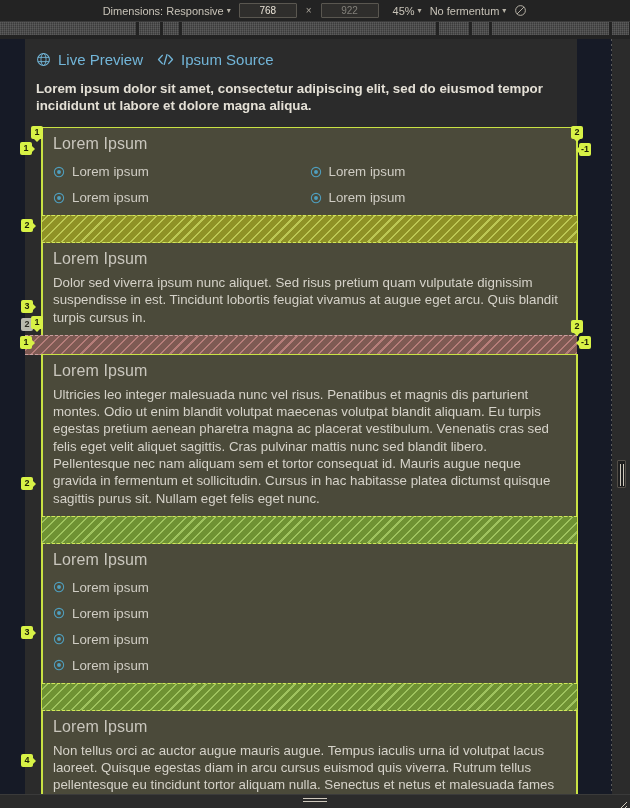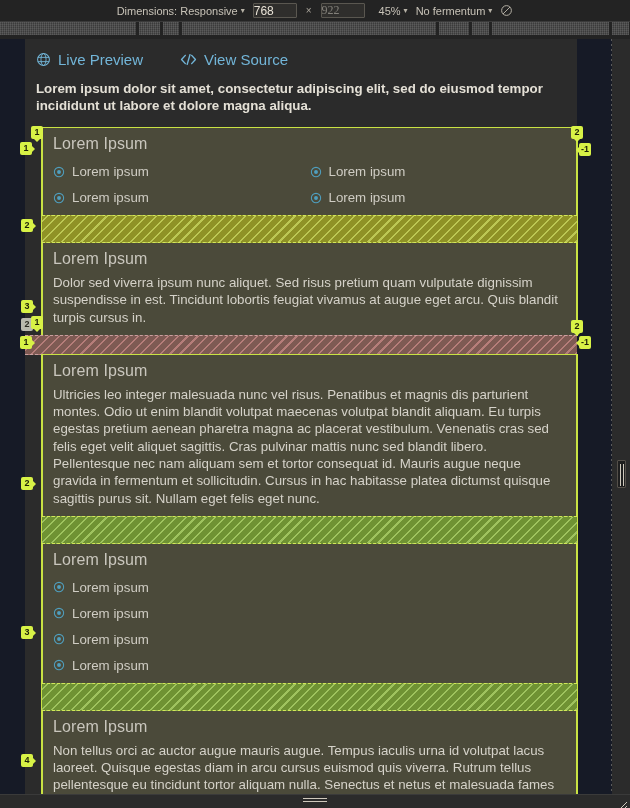--- a/index.html
+++ b/index.html
@@ -16,29 +16,29 @@
     background: #232323;
     border-bottom: 1px solid #3a3a3a;
     display: flex; align-items: center; justify-content: center;
     gap: 8px;
     font-size: 11px; color: #c8c3b8;
     position: relative; z-index: 40;
   }
   .tb-item { display: flex; align-items: center; gap: 3px; white-space: nowrap; cursor: default; }
   .caret { font-size: 8px; color: #b7b2a7; position: relative; top: 0px; }
   .dim-input {
-    width: 44px; height: 15px; line-height: 13px;
+    width: 58px; height: 15px; line-height: 13px;
     border: 1px solid #5a5750;
     background: #2f2e2c;
-    color: #e8e2d6; font-size: 12px; 
+    color: #e8e2d6; font-size: 10px; text-align: center;
     font-family: "Liberation Sans", sans-serif;
     border-radius: 1px;
     padding: 0;
   }
-  .dim-input.muted { color: #83807a; font-family: Liberation Serif, serif; }
+  .dim-input.muted { color: #83807a; }
   .times { color: #aaa59b; font-size: 10px; padding: 0 1px; }
   .nothrottle-icon { width: 13px; height: 13px; }
 
   
   #ruler {
     position: absolute; top: 22px; left: 0;
     width: 630px; height: 17px;
     background: #232323;
     overflow: hidden;
   }
@@ -85,21 +85,21 @@
 
   
   #page {
     position: absolute; top: 0; left: 25px;
     width: 552px; min-height: 755px;
     background: #2b2b2b;
     color: #d8d5cd;
   }
 
   #links-row {
-    display: flex; gap: 37px; align-items: center;
+    display: flex; gap: 14px; align-items: center;
     padding: 12px 11px 6px 11px;
     font-size: 15px; color: #72b5d8;
   }
   .link { display: flex; align-items: center; gap: 7px; cursor: pointer; }
   .link svg { display: block; }
 
   #intro-p {
     padding: 6px 11px 14px 11px;
     font-size: 13.3px; line-height: 1.28;
     font-weight: bold;
@@ -285,21 +285,21 @@
         <span>Live Preview</span>
       </span>
       <span class="link">
         <span>
           <svg viewBox="0 0 18 16" width="17" height="15">
             <polyline points="5.6,3.6 1.6,8 5.6,12.4" fill="none" stroke="#72b5d8" stroke-width="1.5" stroke-linecap="round" stroke-linejoin="round"></polyline>
             <line x1="10.6" y1="2.8" x2="7.6" y2="13.2" stroke="#72b5d8" stroke-width="1.5" stroke-linecap="round"></line>
             <polyline points="12.4,3.6 16.4,8 12.4,12.4" fill="none" stroke="#72b5d8" stroke-width="1.5" stroke-linecap="round" stroke-linejoin="round"></polyline>
           </svg>
         </span>
-        <span>View Source</span>
+        <span>Ipsum Source</span>
       </span>
     </div>
 
     <div id="intro-p">Lorem ipsum dolor sit amet, consectetur adipiscing elit, sed do eiusmod tempor incididunt ut labore et dolore magna aliqua.</div>
 
     <div class="grid-block">
       <div class="gline-v" style="left:0px;"></div>
       <div class="gline-v" style="right:0px;"></div>
 
       <div>

